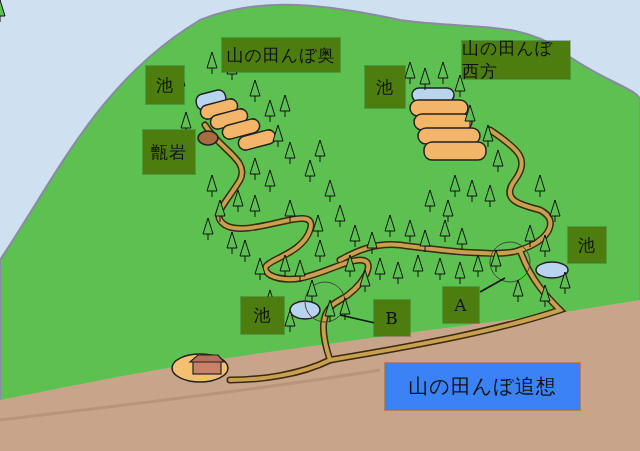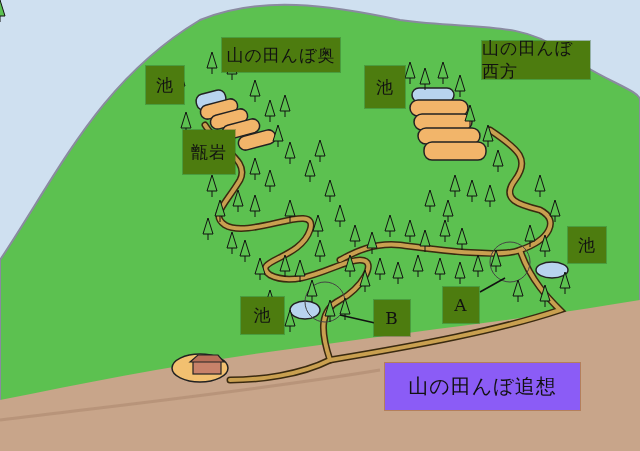--- a/index.html
+++ b/index.html
@@ -1,20 +1,20 @@
 <!DOCTYPE html>
 <html><head>
 <meta charset="utf-8">
 <style>
   html,body{margin:0;padding:0;}
   body{width:640px;height:451px;overflow:hidden;background:#f0ebe3;font-family:"DejaVu Serif","Liberation Serif",serif;}
   .stage{position:relative;width:640px;height:451px;overflow:hidden;}
   svg.map{position:absolute;left:0;top:0;}
   .label{position:absolute;background:#4d7c0f;color:#111;display:flex;align-items:center;justify-content:center;box-shadow:0 0 0 1px rgba(40,90,30,0.35);font-family:"DejaVu Serif","Liberation Serif",serif;letter-spacing:1px;}
-  .label.title{background:#8b5cf6;box-shadow:0 0 0 1px rgba(150,70,20,0.4);}
+  .label.title{background:#3b82f6;box-shadow:0 0 0 1px rgba(150,70,20,0.4);}
 </style>
 </head>
 <body>
 
 <div class="stage">
   <svg class="map" width="640" height="451" viewBox="0 0 640 451">
 
     <rect x="0" y="0" width="640" height="451" fill="#cfe0f0"></rect>
 
     <path d="M0,260 C60,170 100,80 200,20 C260,-5 330,5 400,20 C470,30 520,20 560,50 C600,80 640,90 640,100 L640,451 L0,451 Z" fill="#5cc150" stroke="#8a8aa0" stroke-width="2"></path>
@@ -135,21 +135,21 @@
         <use href="#t" x="320" y="240"></use>
       <use href="#t" x="365" y="270"></use>
         <use href="#t" x="350" y="255"></use>
         <use href="#t" x="310" y="160"></use>
         <use href="#t" x="320" y="140"></use>
     </g>
   </svg>
 
   <div class="label" style="left:222px;top:38px;width:118px;height:34px;font-size:17px;">山の田んぼ奥</div>
   <div class="label" style="left:146px;top:66px;width:38px;height:38px;font-size:17px;">池</div>
-  <div class="label" style="left:143px;top:130px;width:52px;height:44px;font-size:17px;margin-left:40px;">甑岩</div>
-  <div class="label" style="left:462px;top:41px;width:108px;height:38px;font-size:17px;margin-left:20px;">山の田んぼ西方</div>
+  <div class="label" style="left:143px;top:130px;width:52px;height:44px;font-size:17px;">甑岩</div>
+  <div class="label" style="left:462px;top:41px;width:108px;height:38px;font-size:17px;">山の田んぼ西方</div>
   <div class="label" style="left:365px;top:66px;width:40px;height:42px;font-size:17px;">池</div>
   <div class="label" style="left:568px;top:227px;width:38px;height:36px;font-size:17px;">池</div>
   <div class="label" style="left:241px;top:297px;width:43px;height:37px;font-size:17px;">池</div>
   <div class="label" style="left:374px;top:300px;width:36px;height:36px;font-size:17px;">B</div>
   <div class="label" style="left:443px;top:287px;width:36px;height:36px;font-size:17px;">A</div>
   <div class="label title" style="left:385px;top:363px;width:195px;height:47px;font-size:20px;">山の田んぼ追想</div>
 </div>
 
 </body></html>

